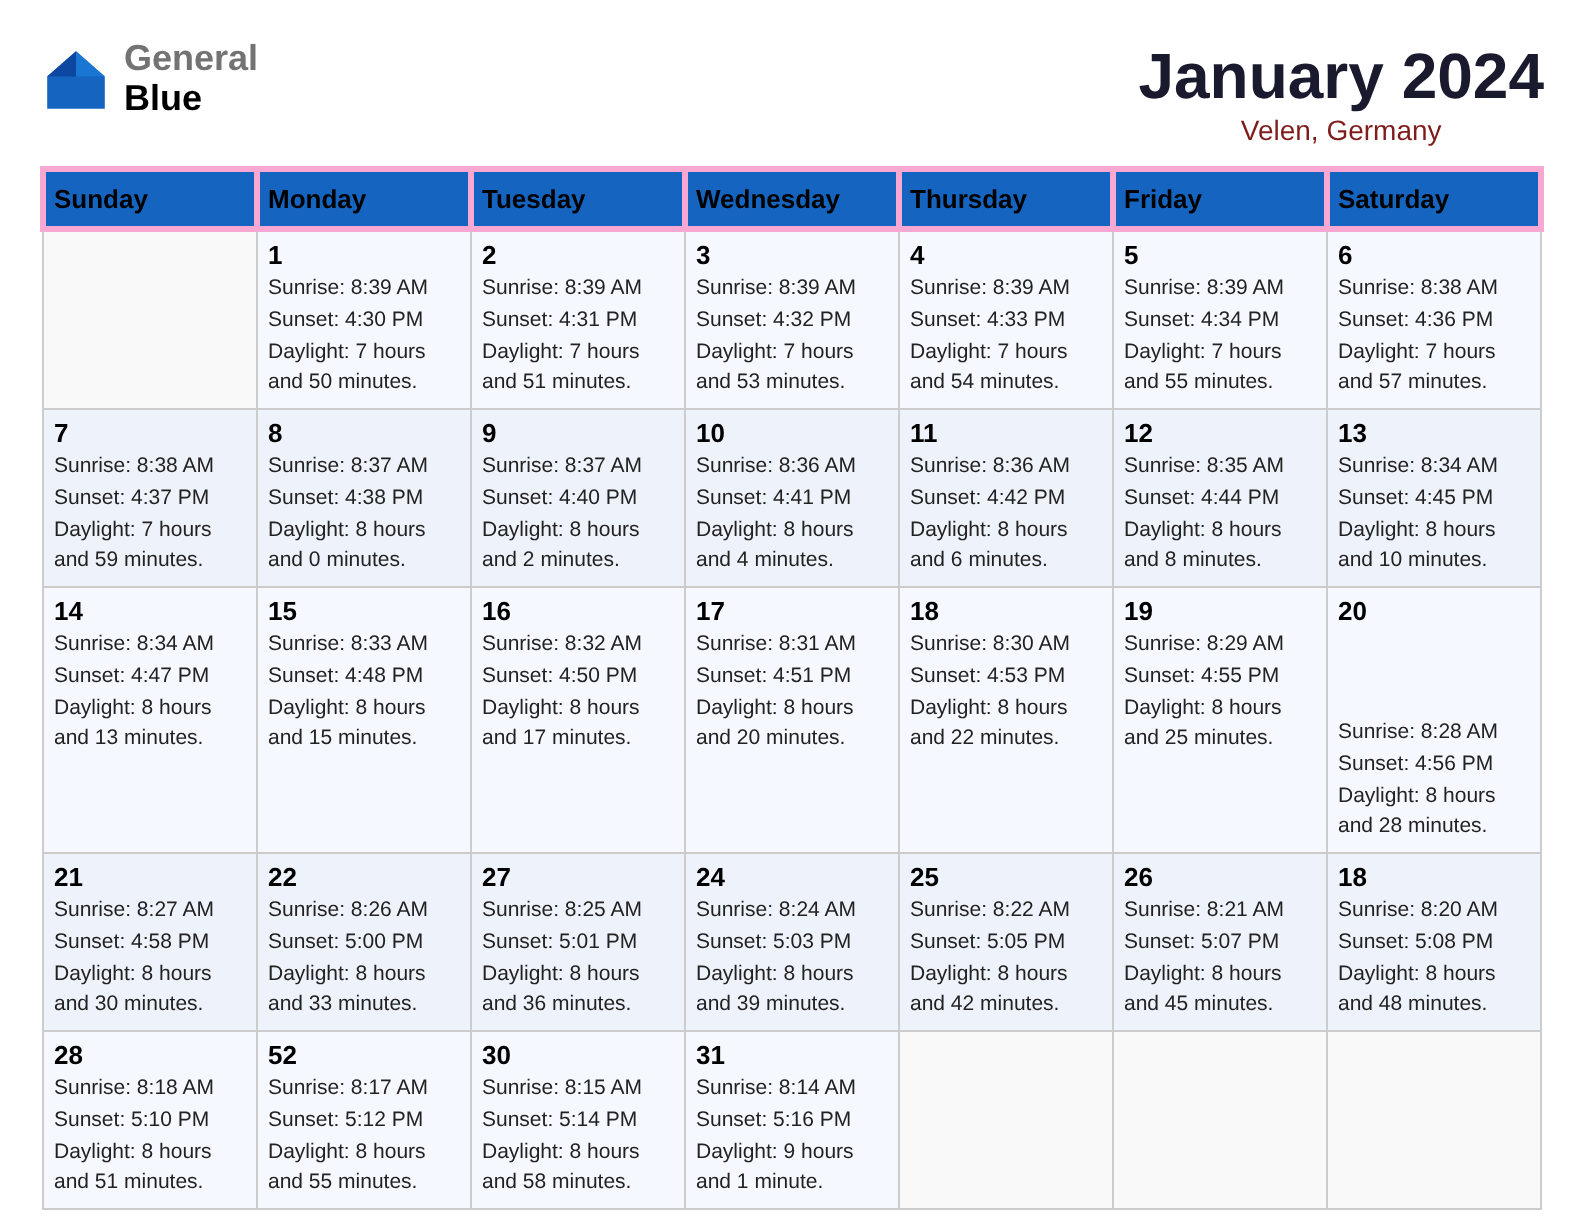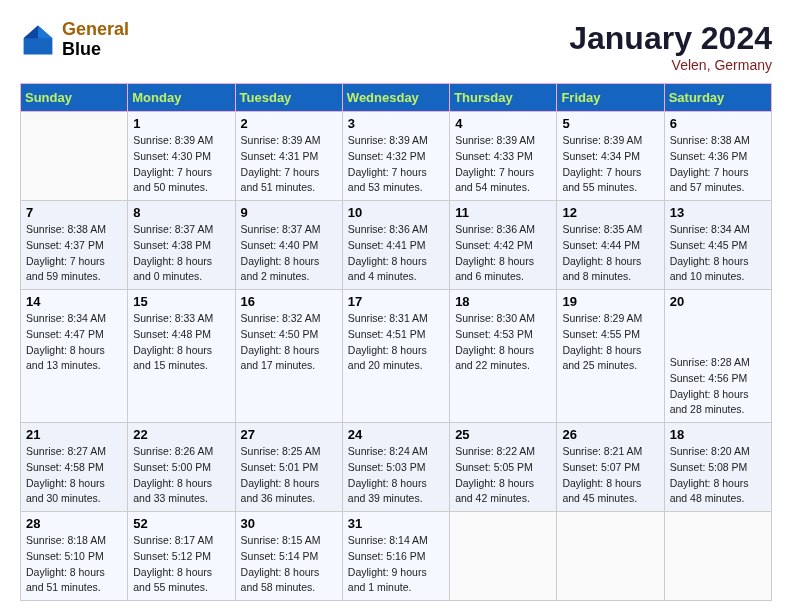--- a/index.html
+++ b/index.html
@@ -21,51 +21,51 @@
       align-items: center;
       gap: 6px;
     }
     .logo-text {
       font-size: 18px;
       font-weight: bold;
       color: #1a1a2e;
       line-height: 1.1;
     }
     .logo-text span {
-      color: #a16207;
+      color: #737373;
     }
     .logo-icon {
       width: 36px;
       height: 36px;
     }
     .title-block {
-      text-align: right;
+      text-align: center;
     }
     .month-title {
       font-size: 32px;
       font-weight: bold;
       color: #1a1a2e;
     }
     .location {
       font-size: 14px;
       color: #7f1d1d;
     }
     table {
       width: 100%;
       border-collapse: collapse;
       font-size: 11px;
     }
     thead tr th {
       background: #1565c0;
-      color: #bef264;
+      color: #000000;
       padding: 6px 4px;
       text-align: left;
       font-size: 13px;
       font-weight: bold;
-      border: 1px solid #f9a8d4;
+      border: 3px solid #f9a8d4;
     }
     tbody tr td {
       border: 1px solid #ccc;
       padding: 4px 5px;
       vertical-align: top;
       width: calc(100% / 7);
     }
     tbody tr:nth-child(odd) td {
       background: #f5f8ff;
     }

